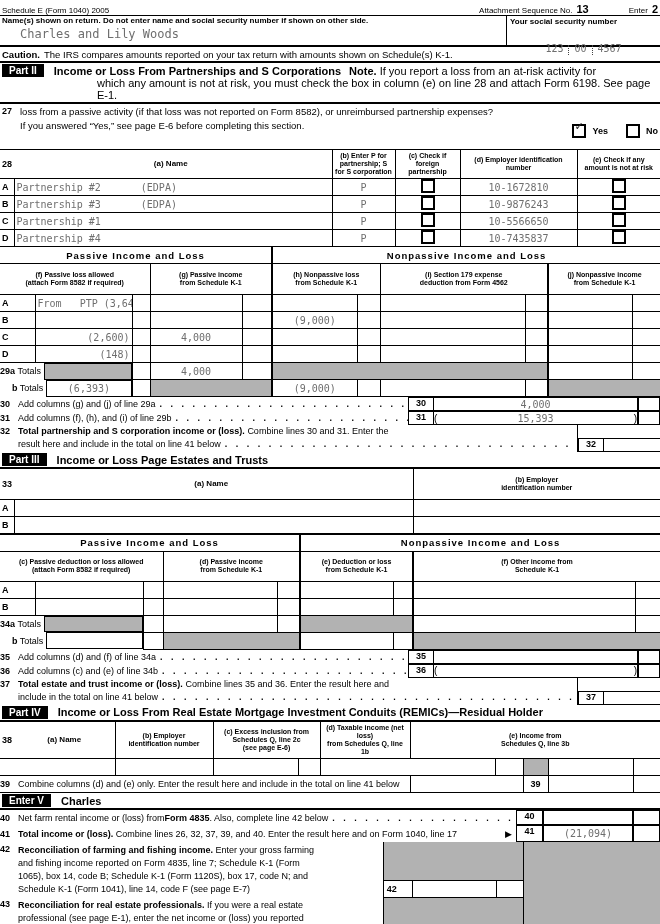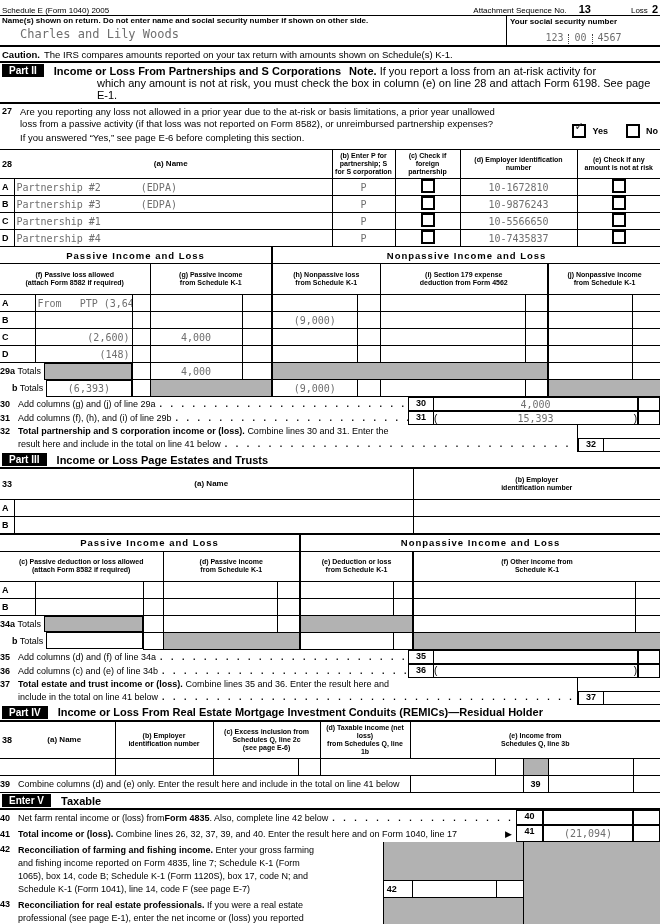--- a/index.html
+++ b/index.html
@@ -78,33 +78,33 @@
 </style>
 </head>
 <body>
 
 <div id="page">
 
   <div class="topbar">
     <span>Schedule E (Form 1040) 2005</span>
     <span class="sp"></span>
     <span>Attachment Sequence No.</span>
-    <span class="big" style="margin:0 40px 0 12px;">13</span>
-    <span>Loss</span>
+    <span class="big" style="margin:0 40px 0 4px;">13</span>
+    <span>Enter</span>
     <span class="big" style="margin-left:4px;">2</span>
   </div>
 
   <div class="namerow">
     <div class="nameleft">
       <div class="small" style="font-size:8px;">Name(s) shown on return. Do not enter name and social security number if shown on other side.</div>
       <div class="hw" style="font-size:12px;margin:2px 0 0 18px;">Charles and Lily Woods</div>
     </div>
     <div class="ssnbox">
       <div class="b" style="font-size:8px;text-align:left;">Your social security number</div>
-      <div style="margin-top:6px;">
+      <div style="margin-top:17px;">
         <span class="hw">123</span><i class="ssn-sep"></i><span class="hw">00</span><i class="ssn-sep"></i><span class="hw">4567</span>
       </div>
     </div>
   </div>
 
   <div class="caution">
     <span class="b" style="margin-right:4px;">Caution.</span>
     <span>The IRS compares amounts reported on your tax return with amounts shown on Schedule(s) K-1.</span>
   </div>
 
@@ -114,21 +114,20 @@
       <span class="ptitle" style="margin-right:8px;">Income or Loss From Partnerships and S Corporations</span>
       <span class="pnote"><span class="b">Note.</span>
       <span>If you report a loss from an at-risk activity for</span></span>
     </div>
     <div class="pnote" style="margin-left:95px;">which any amount is not at risk, you must check the box in column (e) on line 28 and attach Form 6198. See page E-1.</div>
   </div>
 
   <div class="q27">
     <div class="qnum">27</div>
     <div class="qtext">
-      <div>Are you reporting any loss not allowed in a prior year due to the at-risk or basis limitations, a prior year unallowed</div>
       <div>loss from a passive activity (if that loss was not reported on Form 8582), or unreimbursed partnership expenses?</div>
       <div style="margin-top:2px;">If you answered “Yes,” see page E-6 before completing this section.</div>
     </div>
     <div class="qboxes">
       <span class="cb">
           <i class="cbmark">✓</i>
         </span>
       <span class="b">Yes</span>
       <span class="cb" style="margin-left:12px;"></span>
       <span class="b">No</span>
@@ -599,21 +598,21 @@
       <td colspan="2" class="noB" style="border-bottom:1px solid #000;"></td>
       <td class="b c">39</td>
       <td></td>
       <td class="noR"></td>
     </tr>
   </tbody>
     </table>
 
   <div class="bar">
     <span class="ptag">Enter V</span>
-    <span class="ptitle">Taxable</span>
+    <span class="ptitle">Charles</span>
   </div>
 
   <div class="aline" style="height:15px;">
     <div class="txt">
         <span class="qnum">40</span>
       <span>Net farm rental income or (loss) from </span>
         <span class="b">Form 4835</span>
         <span>. Also, complete line 42 below</span>
       <span class="dots">. . . . . . . . . . . . . . . . . . . . . . . . . . . . . . . . . . . . . . . . . . . . . . . .</span>
       </div>

